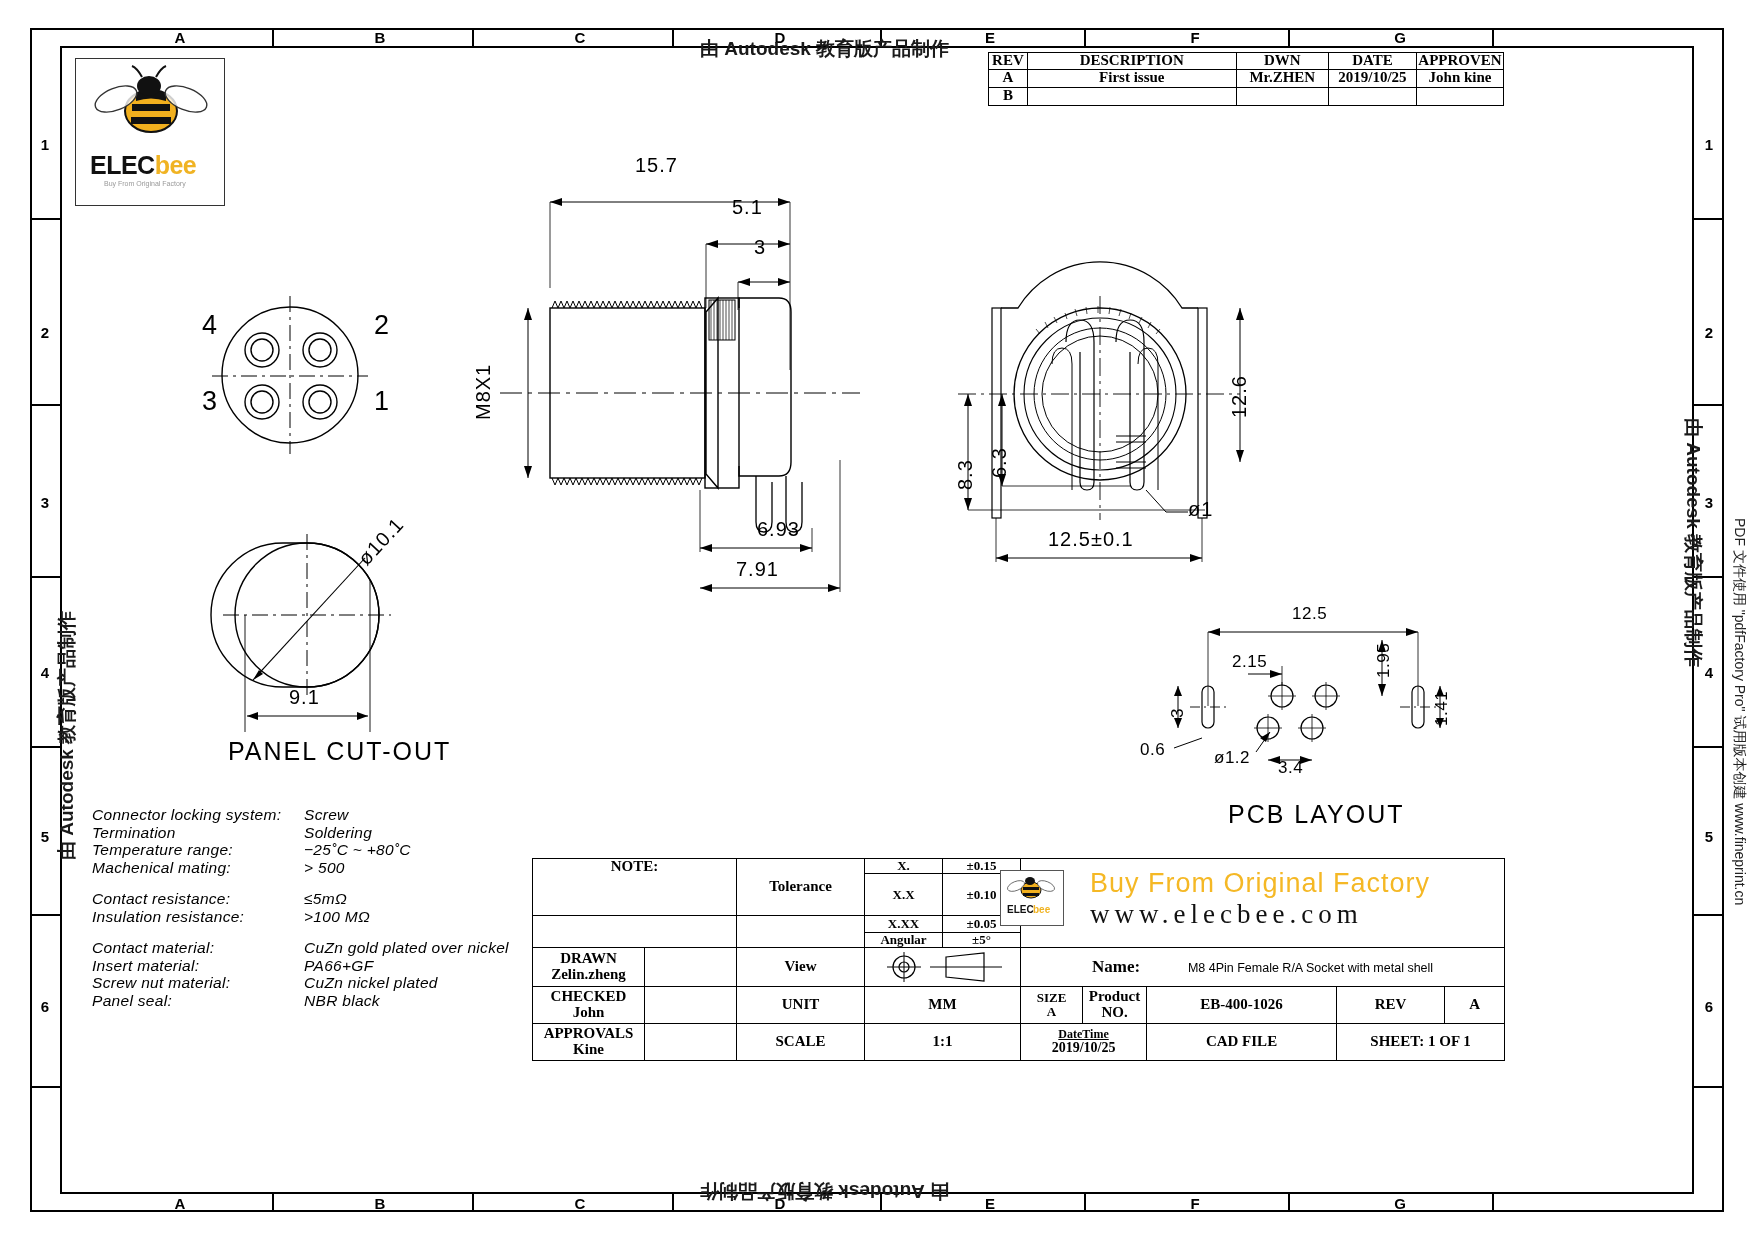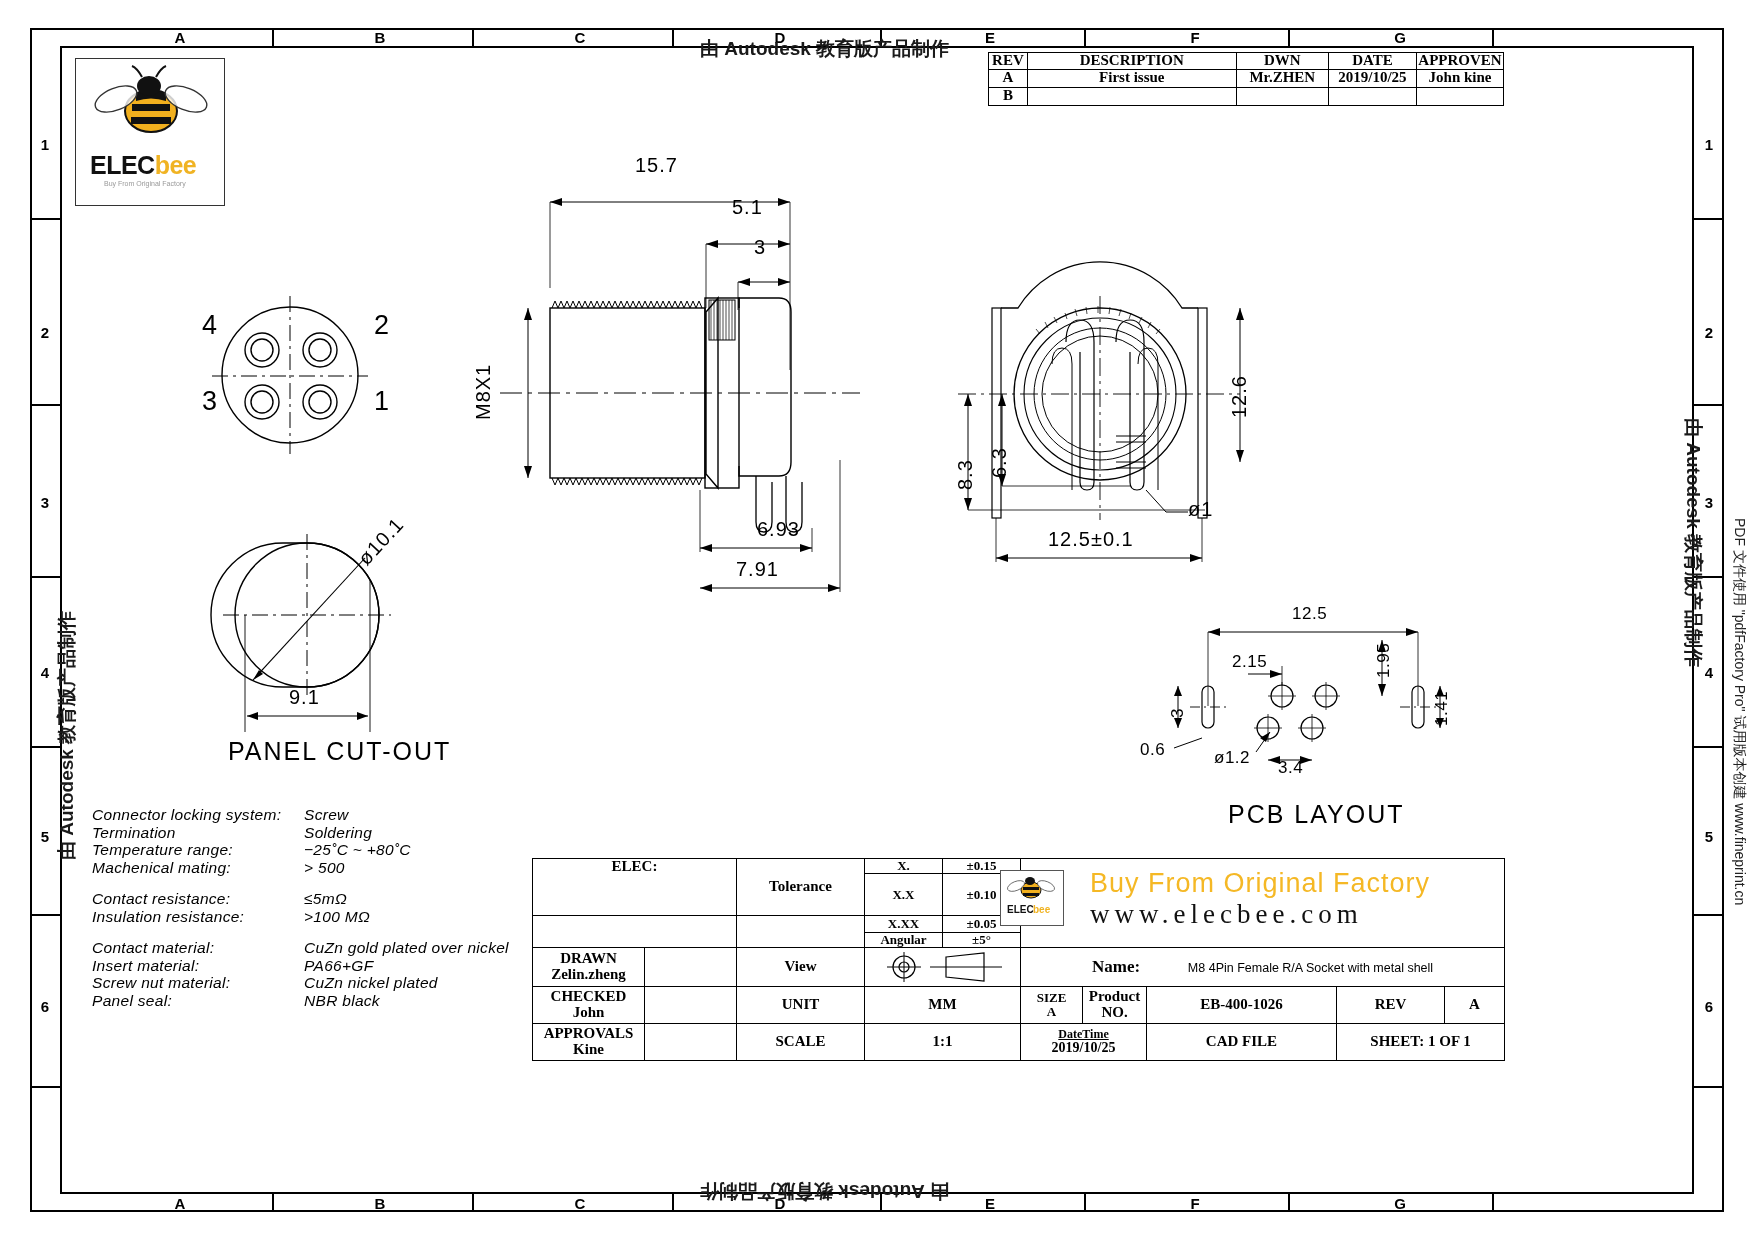--- a/index.html
+++ b/index.html
@@ -447,21 +447,21 @@
         <col style="width:78px;">
       <col style="width:62px;">
         <col style="width:64px;">
         <col style="width:190px;">
       <col style="width:108px;">
         <col style="width:60px;">
     </colgroup>
 
     <tbody>
         <tr>
-      <td class="lft" colspan="2" rowspan="2" style="vertical-align:top;height:56px;">ELEC:</td>
+      <td class="lft" colspan="2" rowspan="2" style="vertical-align:top;height:56px;">NOTE:</td>
       <td rowspan="2">Tolerance</td>
       <td class="lft" style="height:14px;font-size:13px;">X.</td>
       <td style="height:14px;font-size:13px;">±0.15</td>
       <td colspan="5" rowspan="4" style="padding:0;position:relative;height:88px;"></td>
     </tr>
     <tr>
       <td class="lft" style="font-size:13px;border-top:none;">X.X</td>
       <td style="font-size:13px;border-top:none;">±0.10</td>
     </tr>
     <tr>

